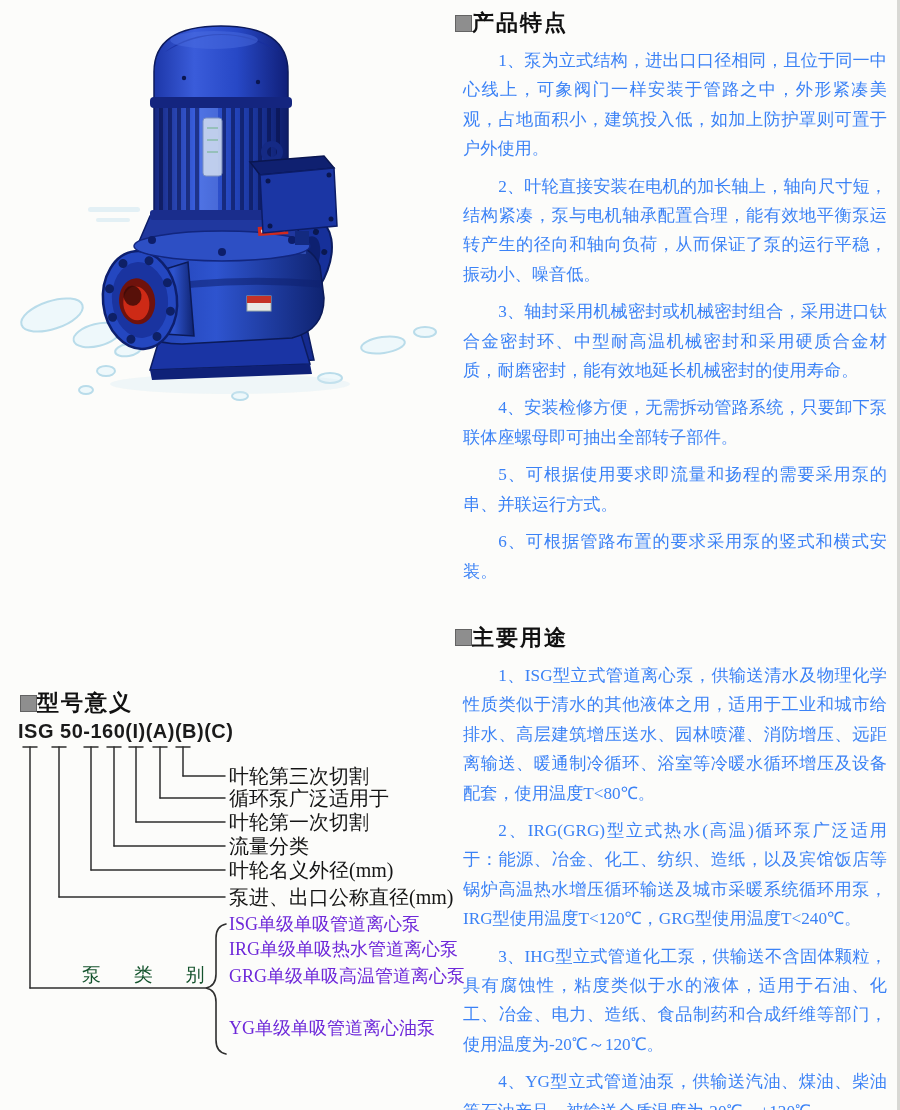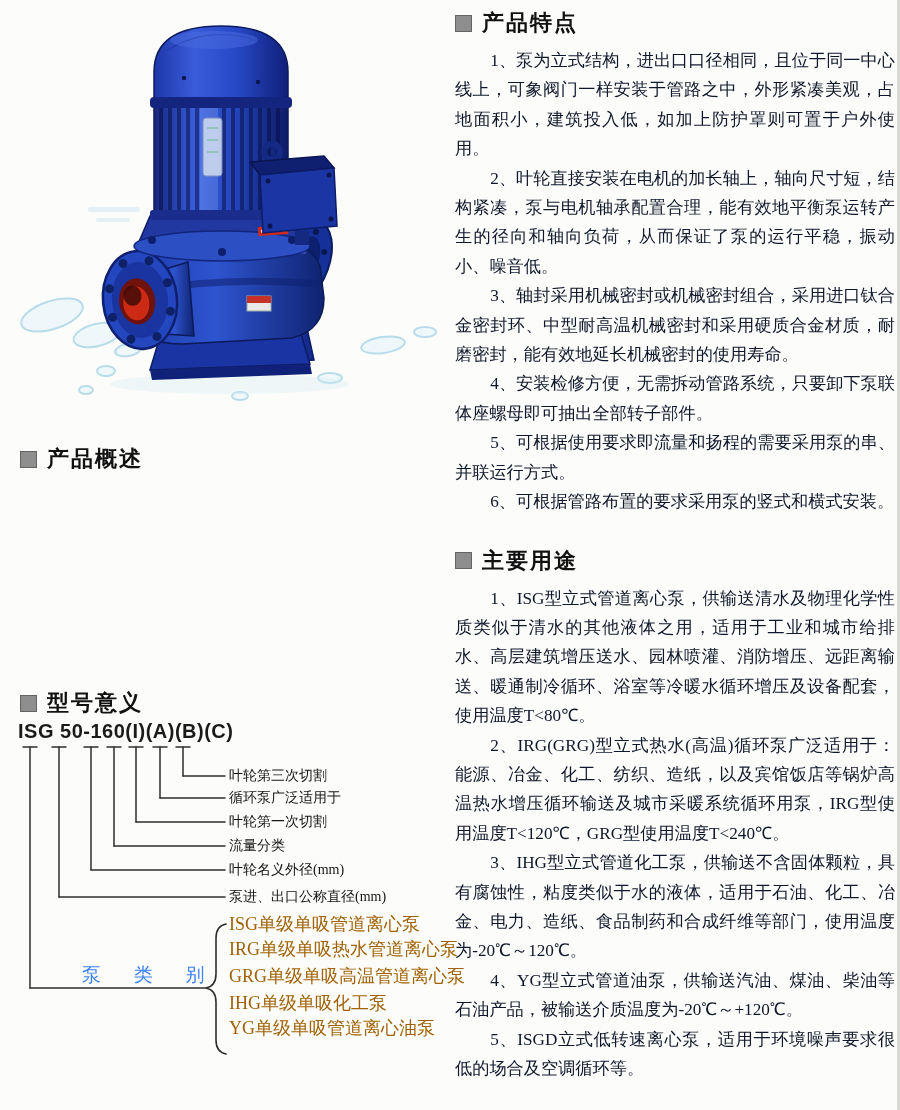--- a/index.html
+++ b/index.html
@@ -3,41 +3,41 @@
 <meta charset="utf-8">
 <style>
   html,body{margin:0;padding:0;}
   body{
     width:900px;height:1110px;position:relative;overflow:hidden;
     background:#fcfcfa;color:#1e1e1e;
     font-family:"Liberation Serif", serif;
   }
   .scan-edge{position:absolute;right:0;top:0;width:3px;height:1110px;background:#d8d8d4;}
   
-  .sec-head{display:flex;align-items:center;gap:10px;text-align:center;}
+  .sec-head{display:flex;align-items:center;text-align:center;}
   .sq{width:15px;height:15px;background:#8e8e8e;border:1px solid #636363;flex:0 0 auto;}
   .sec-title{font-family:"Liberation Sans", sans-serif;font-weight:bold;font-size:22px;letter-spacing:2px;color:#111;}
   
-  .body-p{margin:0;text-align:justify;text-indent:2.05em;font-size:17.2px;line-height:29.4px;color:#0f172a;}
+  .body-p{margin:8px;text-align:justify;text-indent:2.05em;font-size:17.2px;line-height:29.4px;color:#3b82f6;}
   
   #pump-photo{position:absolute;left:0;top:0;width:450px;height:445px;}
   #overview{position:absolute;left:20px;top:444px;width:426px;}
   #overview .body-p{margin-top:9px;line-height:28.8px;}
   #model-head{position:absolute;left:20px;top:688px;width:426px;}
   
   #model-diagram{position:absolute;left:0;top:718px;width:452px;height:392px;}
   #model-diagram svg{position:absolute;left:0;top:0;}
   .mcode{position:absolute;left:18px;top:2px;font-family:"Liberation Sans", sans-serif;font-weight:bold;font-size:20px;letter-spacing:0.5px;color:#1a1a1a;white-space:nowrap;}
-  .dlabel{position:absolute;left:229px;font-size:14px;line-height:26px;color:#141414;white-space:nowrap;}
-  .ptype{position:absolute;left:229px;font-size:18px;line-height:26px;color:#a16207;white-space:nowrap;}
-  .pcat{position:absolute;left:82px;top:244px;font-size:19px;letter-spacing:14px;color:#3b82f6;white-space:nowrap;}
+  .dlabel{position:absolute;left:229px;font-size:20px;line-height:26px;color:#141414;white-space:nowrap;}
+  .ptype{position:absolute;left:229px;font-size:18px;line-height:26px;color:#6d28d9;white-space:nowrap;}
+  .pcat{position:absolute;left:82px;top:244px;font-size:19px;letter-spacing:14px;color:#14532d;white-space:nowrap;}
   
   #right-col{position:absolute;left:455px;top:8px;width:440px;}
   #right-col .sec-head{margin-bottom:8px;}
-  #applications-head{margin-top:29px;}
+  #applications-head{margin-top:37px;}
 </style>
 </head>
 <body>
 
 <div id="pump-photo">
   <svg width="450" height="445" viewBox="0 0 450 445">
     <defs>
       <linearGradient id="gDome" x1="0" y1="0" x2="1" y2="0">
         <stop offset="0" stop-color="#1d37a8"></stop>
           <stop offset="0.3" stop-color="#3a5cda"></stop>
@@ -175,24 +175,20 @@
       <circle cx="268" cy="181" r="2.5" fill="#0a1650"></circle>
         <circle cx="329" cy="175" r="2.5" fill="#0a1650"></circle>
       <circle cx="270" cy="226" r="2.5" fill="#0a1650"></circle>
         <circle cx="331" cy="219" r="2.5" fill="#0a1650"></circle>
       <rect x="295" y="231" width="14" height="14" fill="#132a80"></rect>
     </g>
   </svg>
 </div>
 
 <section id="overview">
-  <div class="sec-head">
-    <span class="sq"></span>
-    <span class="sec-title">产品概述</span>
-  </div>
 </section>
 
 <div id="model-head">
   <div class="sec-head">
     <span class="sq"></span>
     <span class="sec-title">型号意义</span>
   </div>
 </div>
 
 <div id="model-diagram">
@@ -228,21 +224,20 @@
   <div class="dlabel" style="top:45px">叶轮第三次切割</div>
   <div class="dlabel" style="top:67px">循环泵广泛适用于</div>
   <div class="dlabel" style="top:91px">叶轮第一次切割</div>
   <div class="dlabel" style="top:115px">流量分类</div>
   <div class="dlabel" style="top:139px">叶轮名义外径(mm)</div>
   <div class="dlabel" style="top:166px">泵进、出口公称直径(mm)</div>
   <div class="pcat">泵 类 别</div>
   <div class="ptype" style="top:193px">ISG单级单吸管道离心泵</div>
   <div class="ptype" style="top:218px">IRG单级单吸热水管道离心泵</div>
   <div class="ptype" style="top:245px">GRG单级单吸高温管道离心泵</div>
-  <div class="ptype" style="top:272px">IHG单级单吸化工泵</div>
   <div class="ptype" style="top:297px">YG单级单吸管道离心油泵</div>
 </div>
 
 <div id="right-col">
   <section>
     <div class="sec-head">
       <span class="sq"></span>
       <span class="sec-title">产品特点</span>
     </div>
     <p class="body-p">1、泵为立式结构，进出口口径相同，且位于同一中心线上，可象阀门一样安装于管路之中，外形紧凑美观，占地面积小，建筑投入低，如加上防护罩则可置于户外使用。</p>

